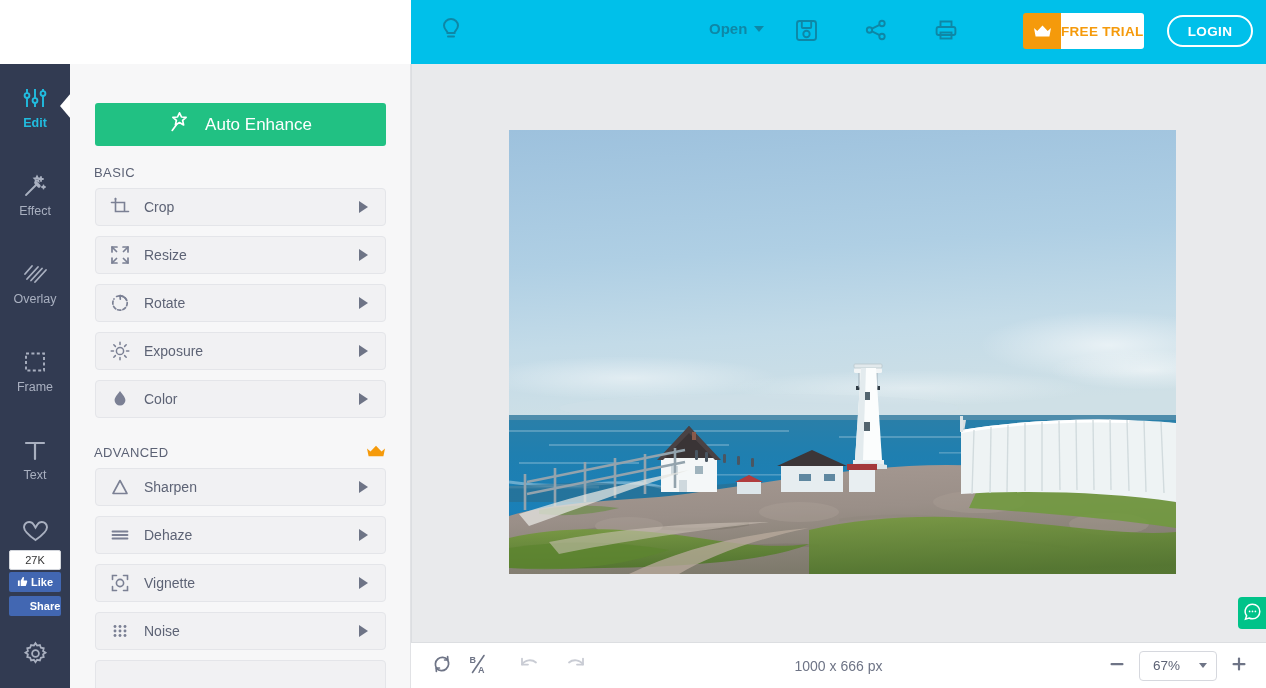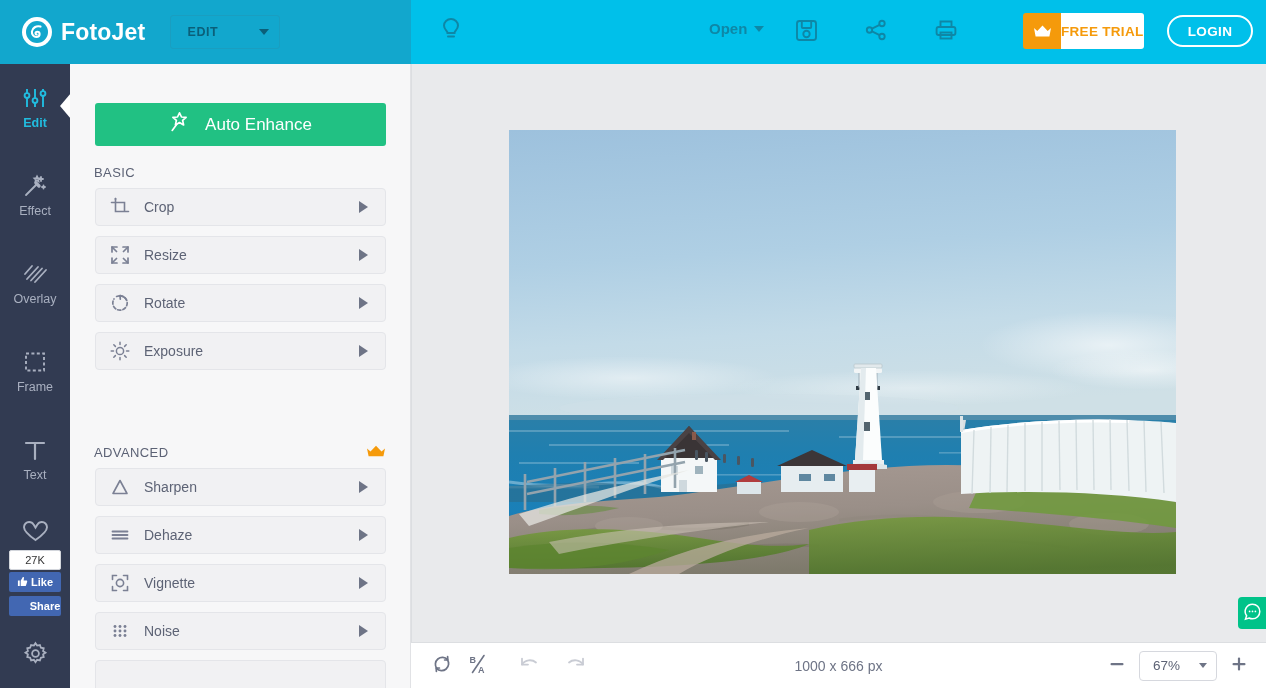--- a/index.html
+++ b/index.html
@@ -225,36 +225,20 @@
     border-top: 5.5px solid #6e7486;
   }
 </style>
 </head>
 <body>
 
 <div id="app">
 
   <div class="topbar">
 
-    <div class="topbar-left">
-      <div class="brand">
-        <div class="brand-mark">
-          <svg width="22" height="22" viewBox="0 0 22 22">
-            <circle cx="11" cy="11" r="11" fill="#12a7cd"></circle>
-            <path d="M14.5 5.6c-4.2-1.3-8.2 1.3-8.6 5.1-.3 2.9 1.8 5.3 4.4 5.3 1.9 0 3.3-1.3 3.3-2.9 0-1.4-1-2.4-2.3-2.4-1 0-1.8.7-1.8 1.6 0 .7.5 1.2 1.1 1.2" fill="none" stroke="#fff" stroke-width="2.1" stroke-linecap="round"></path>
-          </svg>
-        </div>
-        <div class="brand-name">FotoJet</div>
-      </div>
-
-      <div class="edit-select">
-        <span class="lbl">EDIT</span>
-        <span class="caret-down"></span>
-      </div>
-    </div>
 
     <div class="topbar-right">
       <div class="bulb-btn">
         <span>
           <svg width="22" height="26" viewBox="0 0 22 26" fill="none" stroke="#0e87a6" stroke-width="2">
             <path d="M11 2C7.1 2 4 5 4 8.6c0 2.4 1.3 3.9 2.3 5 .7.8 1.2 1.4 1.2 2.3h7c0-.9.5-1.5 1.2-2.3 1-1.1 2.3-2.6 2.3-5C18 5 14.9 2 11 2z"></path>
             <path d="M8 19.5h6" stroke-linecap="round"></path>
           </svg>
         </span>
       </div>
@@ -449,20 +433,29 @@
       <span class="tr-ico">
         <svg width="20" height="20" viewBox="0 0 20 20" fill="none" stroke="currentColor" stroke-width="1.5" stroke-linecap="round">
           <circle cx="10" cy="10" r="3.6"></circle>
           <path d="M10 1.2v2.3M10 16.5v2.3M1.2 10h2.3M16.5 10h2.3M3.8 3.8l1.6 1.6M14.6 14.6l1.6 1.6M16.2 3.8l-1.6 1.6M5.4 14.6l-1.6 1.6"></path>
         </svg>
       </span>
       <span class="tr-lbl">Exposure</span>
       <span class="tr-arrow"></span>
     </div>
 
+    <div class="tool-row" style="top:316px">
+      <span class="tr-ico">
+        <svg width="20" height="20" viewBox="0 0 20 20" fill="currentColor">
+          <path d="M10 2c-3 4-5.4 6.5-5.4 9.2A5.4 5.4 0 0 0 10 16.6a5.4 5.4 0 0 0 5.4-5.4C15.4 8.5 13 6 10 2z"></path>
+        </svg>
+      </span>
+      <span class="tr-lbl">Color</span>
+      <span class="tr-arrow"></span>
+    </div>
 
     <div class="sec-head advanced">
       <span>ADVANCED</span>
       <span>
         <svg width="20" height="14" viewBox="0 0 20 14">
           <path d="M1 4.4l3.5 3.2L10 1.7l5.5 5.9L19 4.4l-1.6 7.9H2.6z" fill="#f59a0b"></path>
         </svg>
       </span>
     </div>
 

